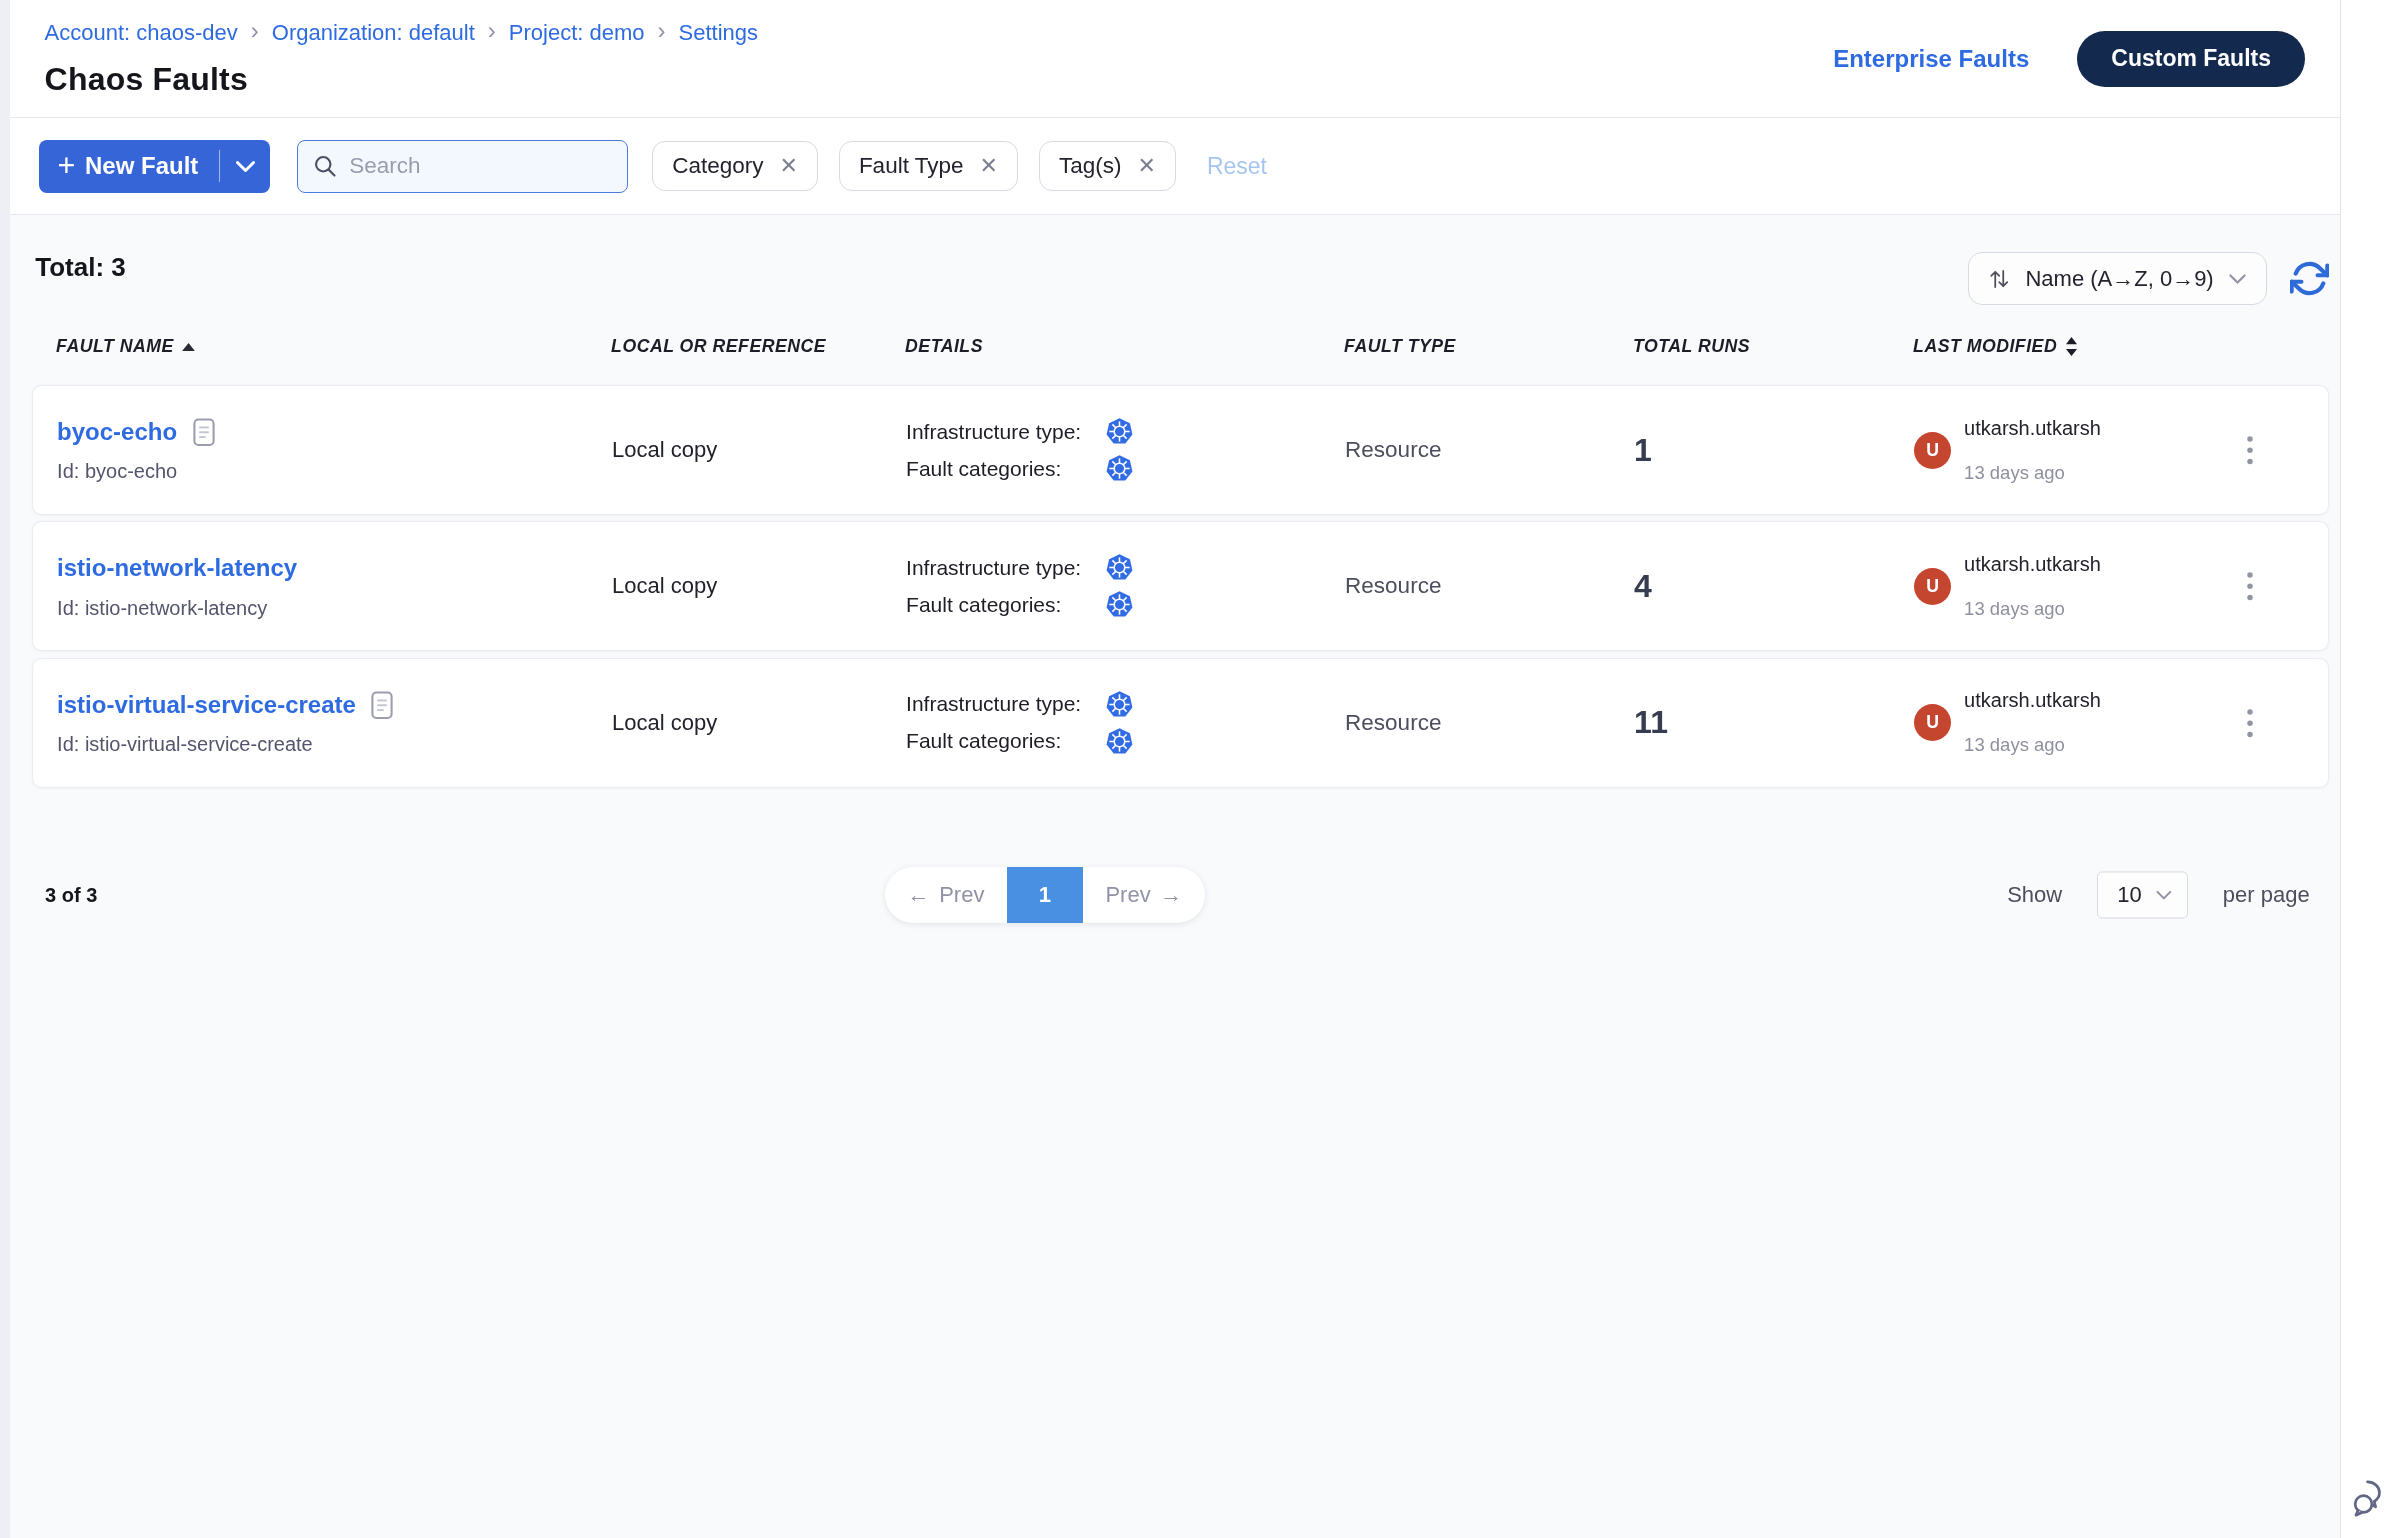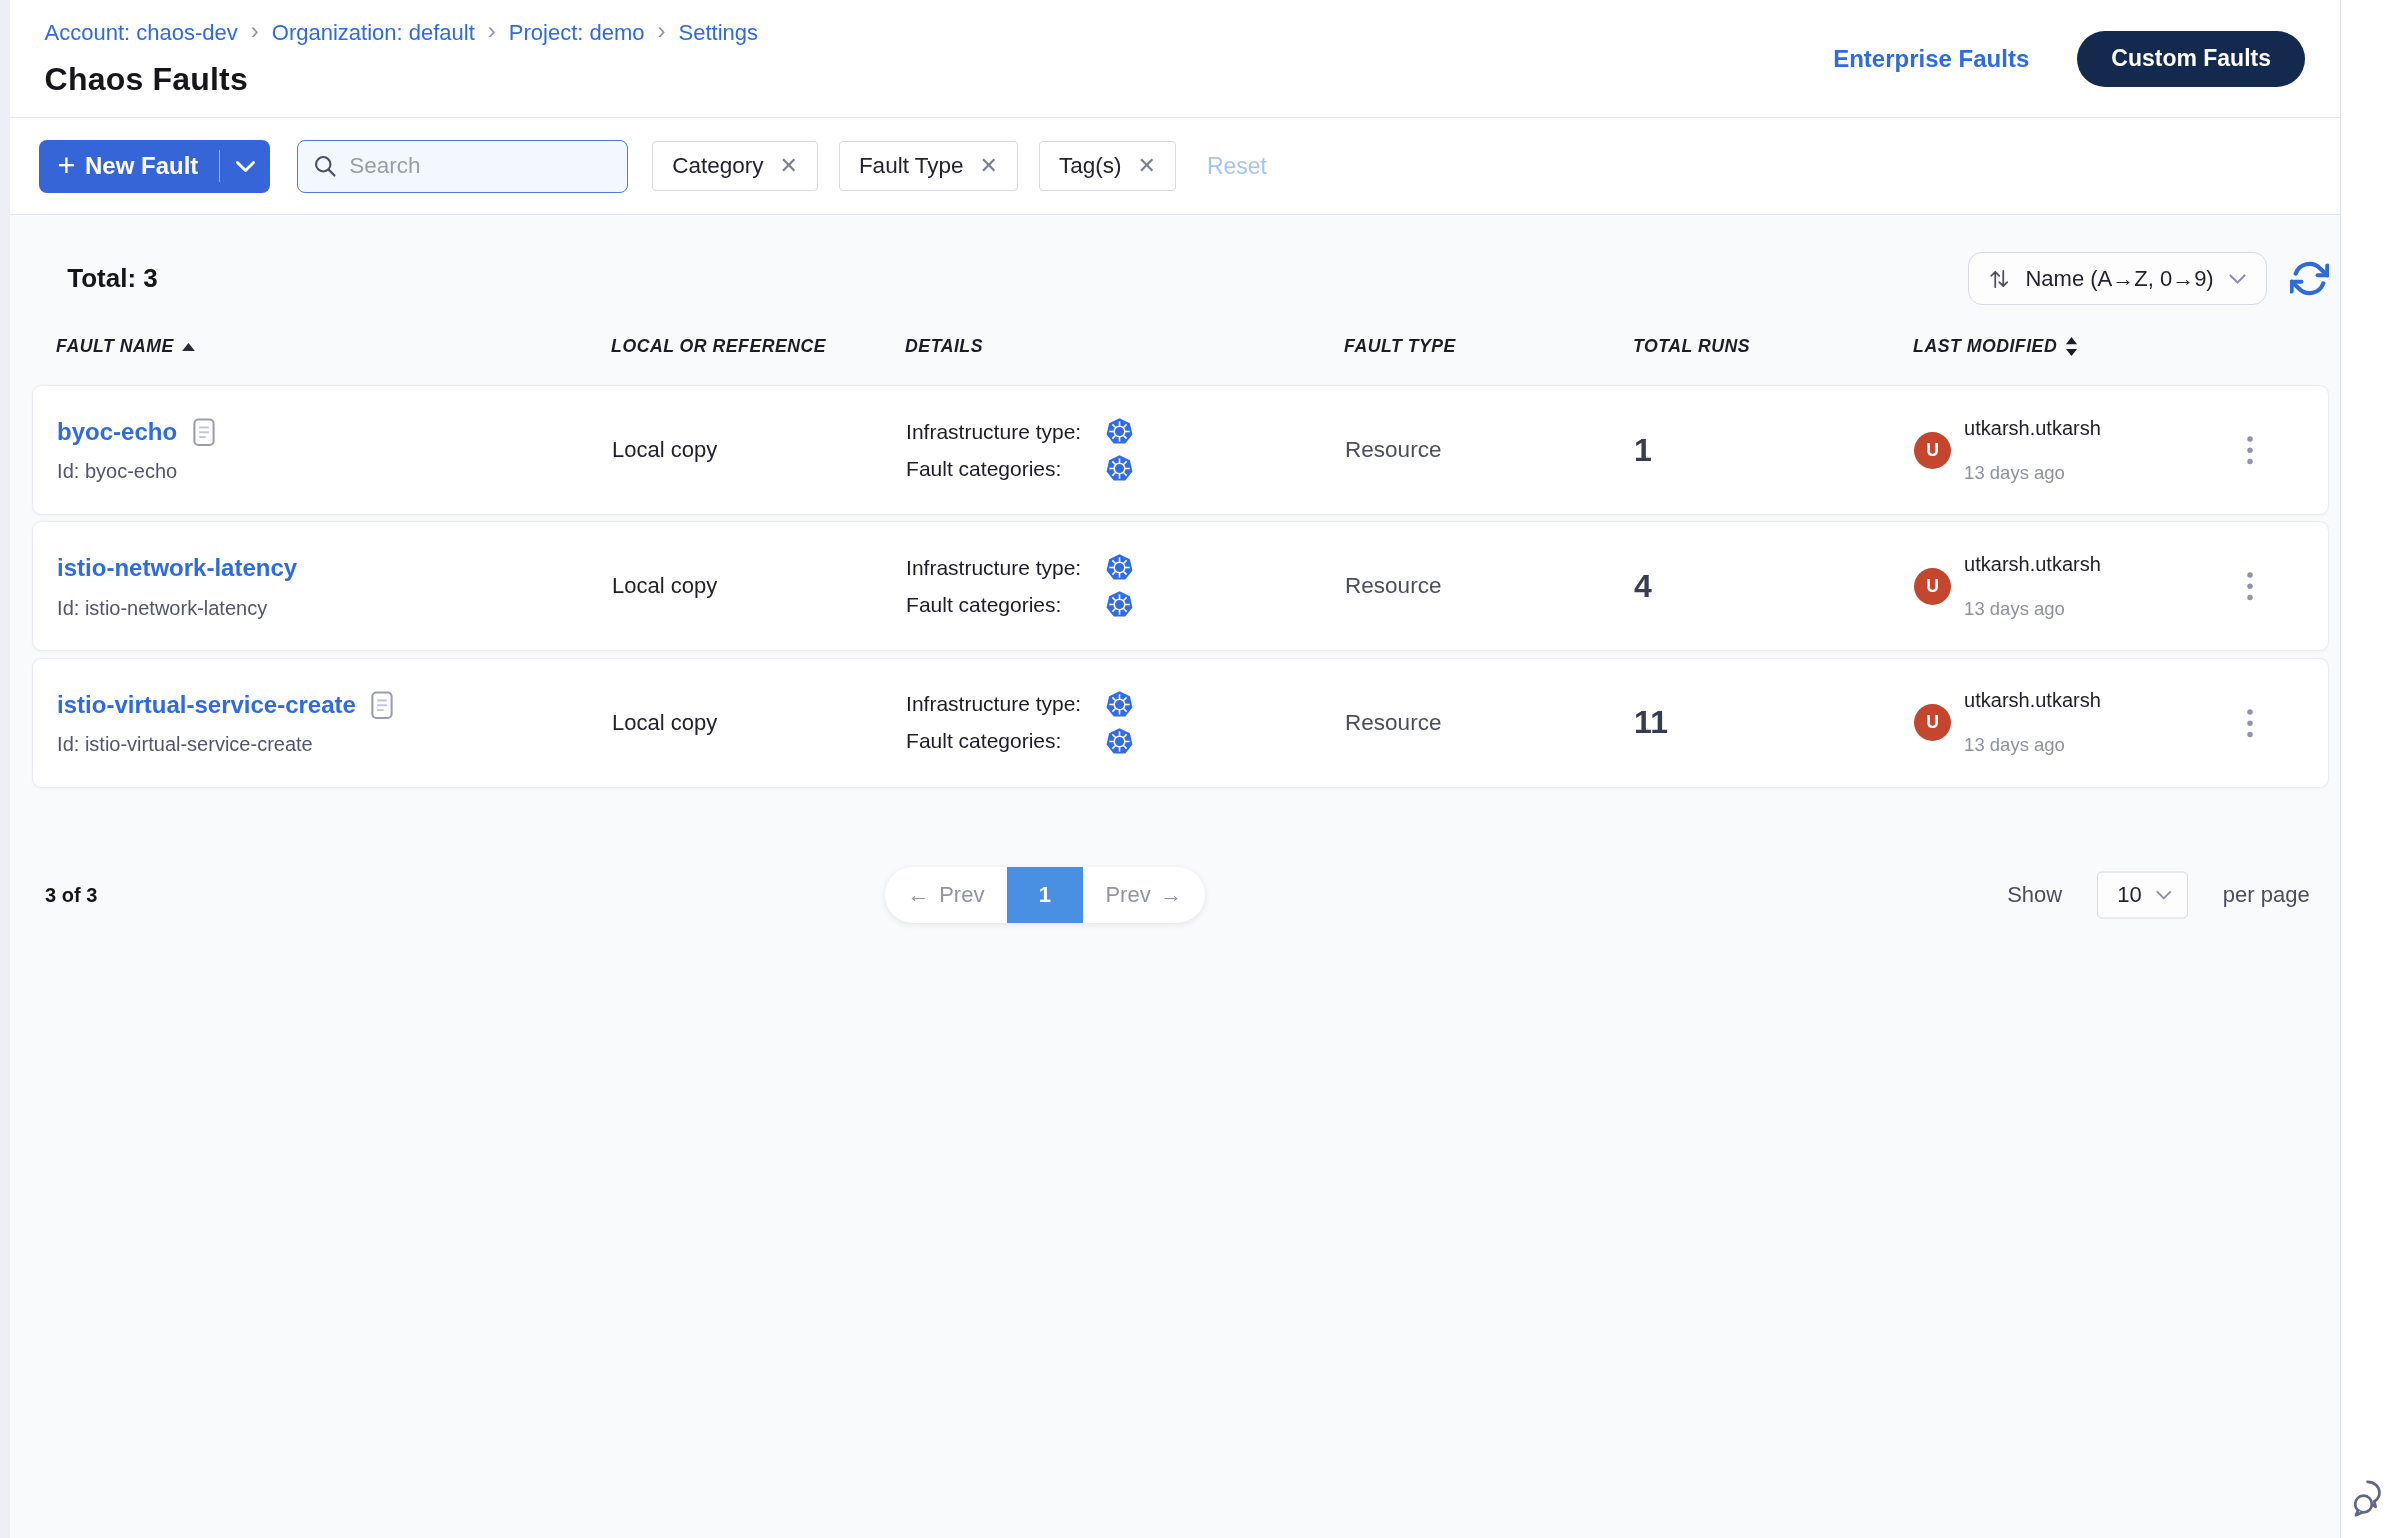--- a/index.html
+++ b/index.html
@@ -43,29 +43,29 @@
 
   .search-box { position:relative; margin-left:27px; width:331px; height:53px; }
   .search-box input { width:100%; height:100%; border:1.6px solid #4d7bdd; border-radius:8px;
                       background:#f3f8ff; padding:0 16px 0 51px; font-size:22.5px; color:#1d1d27; outline:none;
                       font-family:inherit; }
   .search-box input::placeholder { color:#9a9cac; }
   .search-glyph { position:absolute; left:14.5px; top:13px; }
 
   .chips { display:flex; align-items:center; gap:21px; margin-left:24px; }
   .chip { display:flex; align-items:center; gap:16px; height:50px; padding:0 19px; background:#fff;
-          border:1.2px solid #d8dae3; border-radius:4px; cursor:pointer; }
+          border:1.2px solid #d8dae3; border-radius:13px; cursor:pointer; }
   .chip-label { font-size:22.5px; color:#23232e; }
   .chip-x { font-size:22px; color:#7c7e92; cursor:pointer; line-height:1; }
   .reset-btn { margin-left:31px; font-size:23px; font-weight:400; color:#a5c4f1; background:none; border:none; cursor:pointer; font-family:inherit; }
 
   
   .content { flex:1; background:#f9fafc; padding:0 11.3px 0 22.5px; position:relative; }
 
-  .list-head { margin-top:37px; display:flex; align-items:center; justify-content:space-between;margin-left:32px; }
+  .list-head { margin-top:37px; display:flex; justify-content:space-between; }
   .total-label { font-size:26px; font-weight:700; color:#15151c; padding-left:3.2px; }
   .sort-group { display:flex; align-items:center; gap:22.5px; }
   .sort-select { display:flex; align-items:center; gap:14.5px; height:53px; padding:0 19px; background:#fdfdfe;
                  border:1.2px solid #d8dae3; border-radius:14px; cursor:pointer; min-width:296px; }
   .sort-select .lbl { font-size:22px; color:#23232e; flex:1; }
   .refresh-btn { background:none; border:none; cursor:pointer; display:flex; padding:0; }
 
   .grid { display:grid; grid-template-columns:579px 294px 439px 289px 280px 313px 1fr; width:2297px; }
   .table-header { margin-top:24px; height:35px; align-items:center; }
   .th { font-size:17.7px; font-weight:700; letter-spacing:0.5px; color:#1d1d27; display:flex; align-items:center; gap:8px;font-style:italic; }

